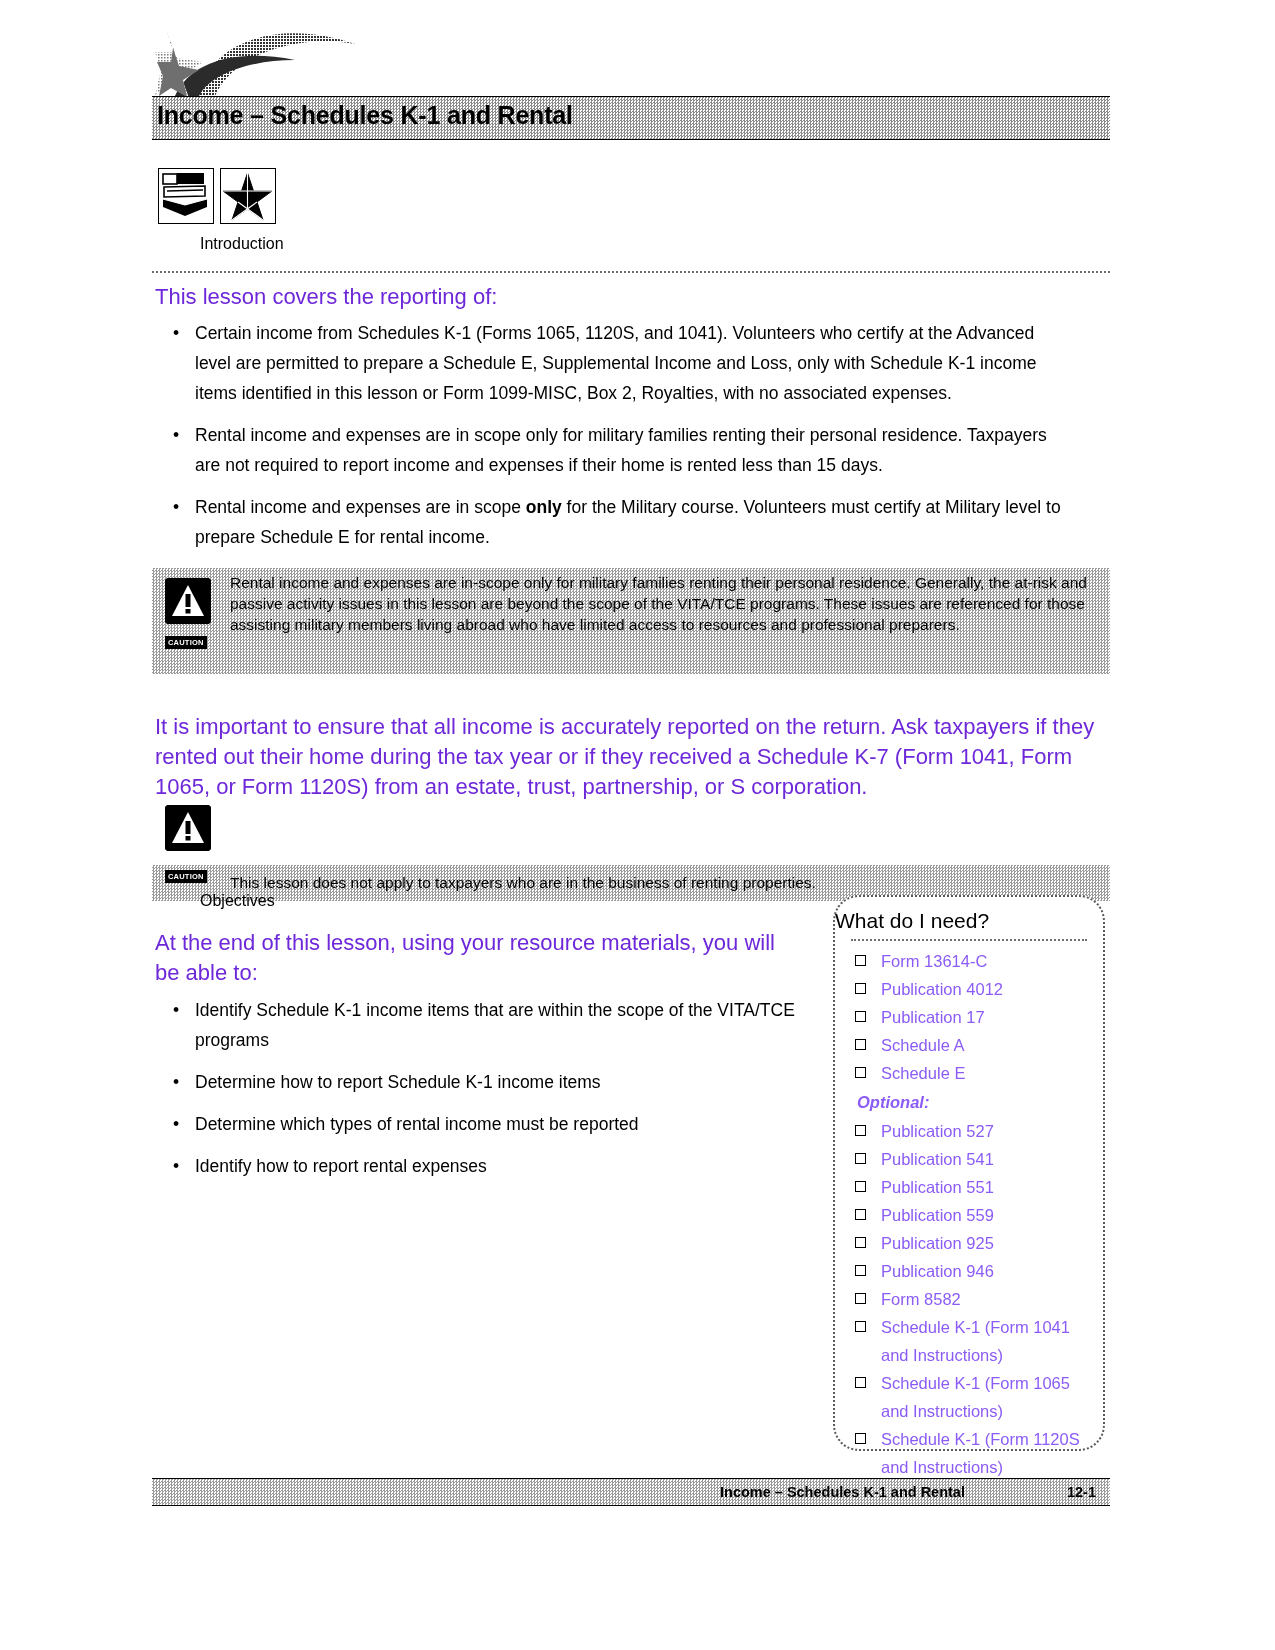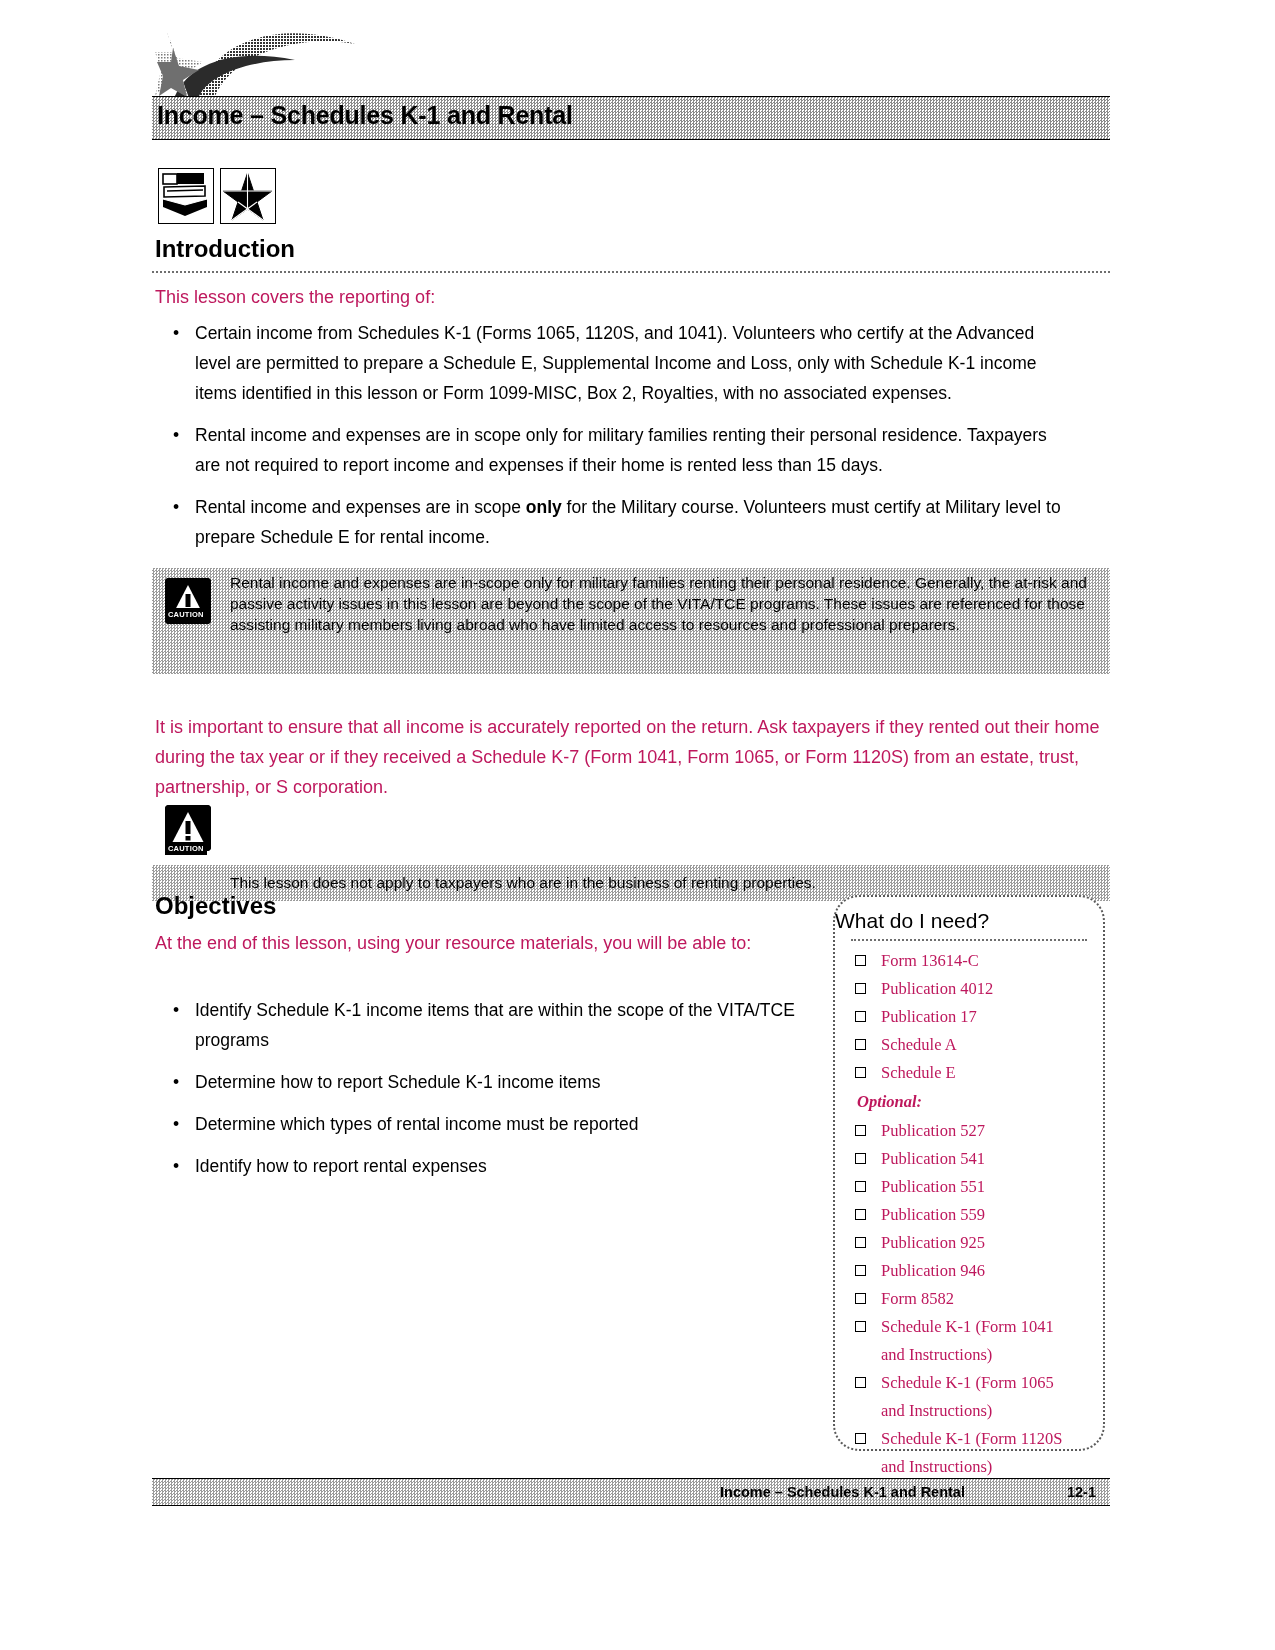--- a/index.html
+++ b/index.html
@@ -69,36 +69,37 @@
     height: 56px;
     border: 1.5px solid #000;
     box-sizing: border-box;
     background: #fff;
   }
   .icon-box svg { display:block; }
 
   
   .section-head {
     position: absolute;
-    font-size: 24px;
-    font-weight: bold;
+    font-size: 16px;
+    font-weight: normal;
     color: #000;
+    margin-left: 45px;
   }
   .rule-dotted {
     position: absolute;
     border-bottom: 2px dotted #6e6e6e;
     height: 0;
   }
 
   
   .body-text {
     position: absolute;
-    font-size: 18px;
+    font-size: 22px;
     line-height: 30px;
-    color: #be185d;
+    color: #6d28d9;
   }
   .bullet-list {
     position: absolute;
     margin: 0;
     padding: 0;
     list-style: none;
   }
   .bullet-list li {
     position: relative;
     padding-left: 40px;
@@ -138,20 +139,21 @@
   .caution-tag {
     position: absolute;
     background: #000;
     color: #fff;
     font-size: 7.5px;
     font-weight: bold;
     letter-spacing: 0.2px;
     padding: 1px 2px;
     line-height: 9px;
     border: 1px solid #000;
+    margin-top: 28px;
   }
 
   
   .need-box {
     position: absolute;
     border: 2.5px dotted #5a5a5a;
     border-radius: 26px;
     box-sizing: border-box;
     background: #fff;
   }
@@ -170,22 +172,21 @@
   .need-list {
     margin: 0;
     padding: 0 10px 12px 16px;
     list-style: none;
   }
   .need-list li {
     font-size: 16.5px;
     line-height: 28px;
     position: relative;
     padding-left: 30px;
-    color: #be185d;
-    font-family: Liberation Serif, serif;
+    color: #8b5cf6;
   }
   .need-list li .cbx {
     position: absolute;
     left: 4px;
     top: 8px;
     width: 11px;
     height: 11px;
     border: 1.5px solid #000;
     box-sizing: border-box;
   }

